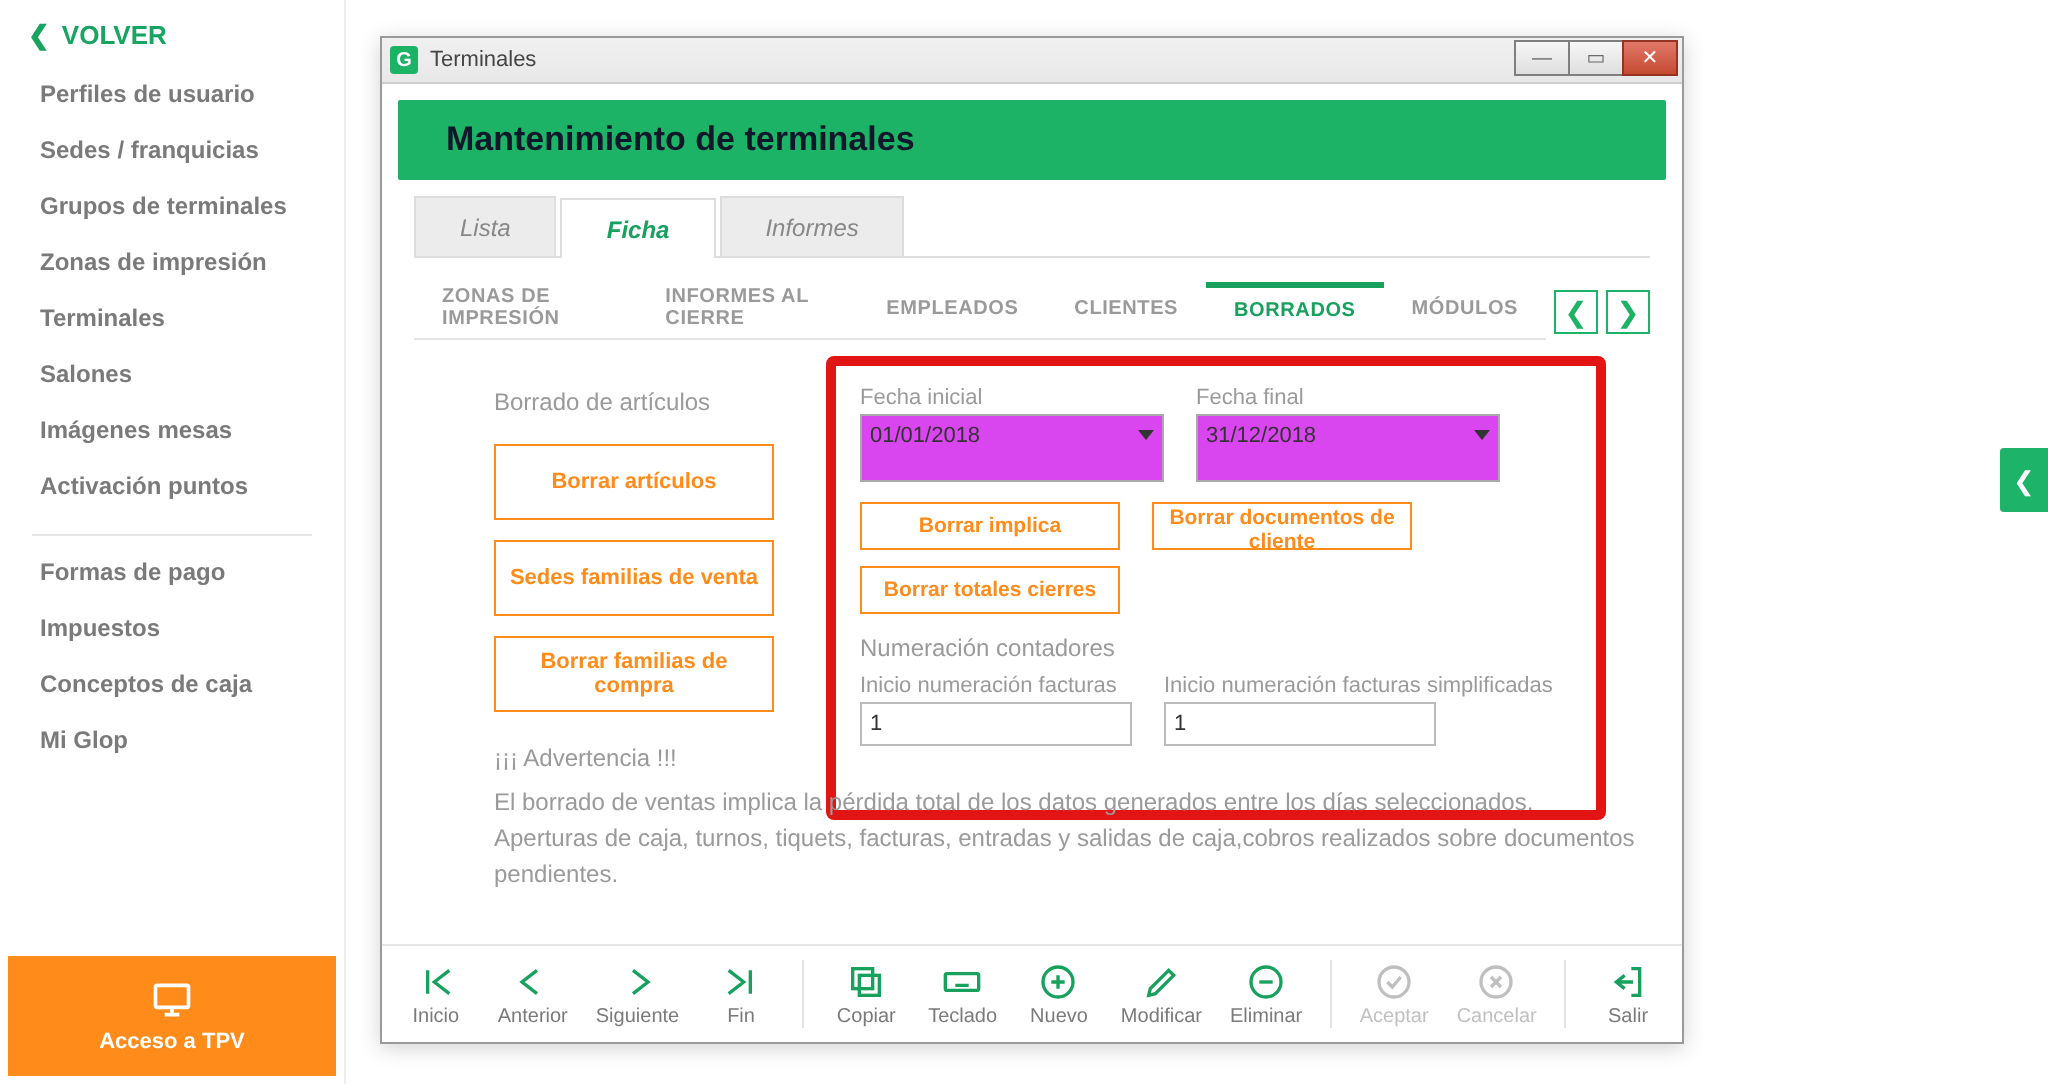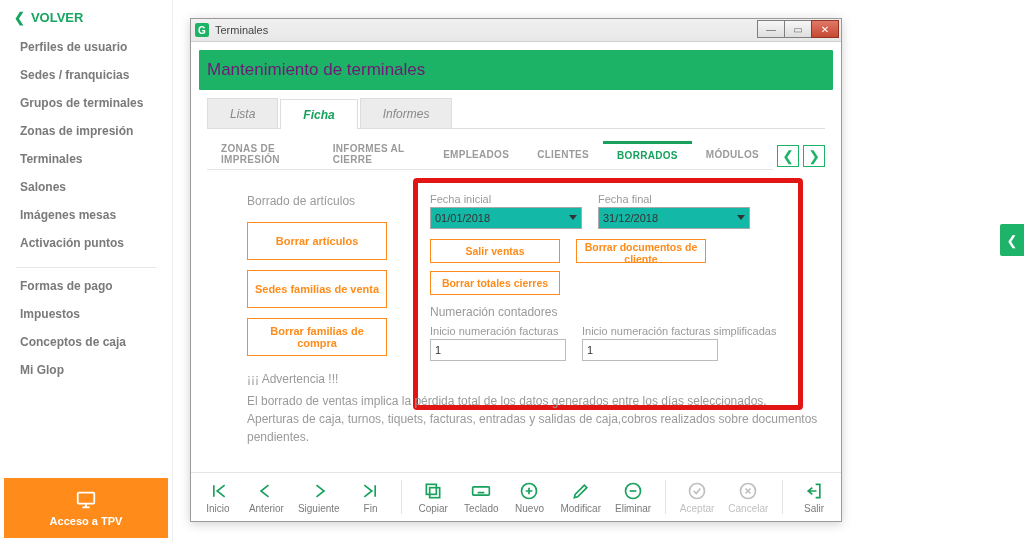--- a/index.html
+++ b/index.html
@@ -16,21 +16,21 @@
   .right-tab { position:absolute; right:0; top:224px; width:24px; height:32px; background:#1db368; display:flex; align-items:center; justify-content:center; color:#fff; cursor:pointer; border-radius:2px 0 0 2px; }
   
   .win { position:absolute; left:190px; top:18px; width:650px; height:502px; border:1px solid #9a9a9a; background:#fff; box-shadow:0 2px 10px rgba(0,0,0,.18); }
   .titlebar { height:22px; background:linear-gradient(#f0f0f0,#e8e8e8); border-bottom:1px solid #cfcfcf; display:flex; align-items:center; padding:0 4px; position:relative; }
   .title-icon { width:14px; height:14px; background:#1cb367; color:#fff; display:flex; align-items:center; justify-content:center; font-size:10px; font-weight:700; border-radius:2px; margin-right:6px; }
   .title-text { font-size:11px; color:#444; }
   .win-controls { position:absolute; right:2px; top:1px; display:flex; }
   .win-btn { width:26px; height:16px; border:1px solid #7f7f7f; margin-left:-1px; display:flex; align-items:center; justify-content:center; font-size:10px; background:linear-gradient(#f7f7f7,#dedede); cursor:pointer; }
   .win-btn.close { background:linear-gradient(#e07868,#c54a32); color:#fff; border-color:#963424; }
   
-  .green-header { background:#1cb367; color:#701a75; padding:10px 8px; font-size:17px; font-weight:400; margin:8px; border-radius:1px; }
+  .green-header { background:#1cb367; color:#0f172a; padding:10px 24px; font-size:17px; font-weight:700; margin:8px; border-radius:1px; }
   
   .tabs1 { display:flex; margin:0 16px; height:30px; border-bottom:1px solid #ddd;font-style:italic; }
   .tab1 { padding:0 22px; display:flex; align-items:center; font-size:12px; color:#888; background:#ececec; border:1px solid #ddd; border-bottom:none; margin-right:2px; cursor:pointer; }
   .tab1.active { background:#fff; color:#17a15d; font-weight:600; position:relative; top:1px; }
   
   .subtabs-wrap { margin:12px 16px 0 16px; position:relative; display:flex; align-items:center; }
   .subtabs { display:flex; flex:1; height:28px; border-bottom:1px solid #e4e4e4; }
   .subtab { padding:0 14px; font-size:10px; letter-spacing:.3px; color:#9a9a9a; display:flex; align-items:center; cursor:pointer; border-bottom:2px solid transparent; font-weight:600; }
   .subtab.active { color:#17a15d; border-top:3px solid #17a15d; }
   .sub-arrow { width:20px; height:20px; border:1px solid #1cb367; color:#1cb367; display:flex; align-items:center; justify-content:center; margin-left:4px; cursor:pointer; font-size:14px; }
@@ -38,21 +38,21 @@
   .content { position:relative; margin:14px 16px 0 16px; font-size:12px; }
   .col-left { position:absolute; left:40px; top:10px; width:160px; }
   .sec-title { color:#9a9a9a; font-size:12px; margin-bottom:14px; }
   .obtn { display:block; width:140px; height:38px; border:1px solid #ff8c1a; color:#ff8c1a; background:#fff; font-size:11px; font-weight:600; margin-bottom:10px; cursor:pointer; }
   .warn { position:absolute; left:40px; top:186px; right:0; color:#9a9a9a; font-size:12px; line-height:1.5; }
   .warn-h { margin-bottom:4px; }
   
   .redbox { position:absolute; left:206px; top:-6px; width:360px; height:204px; border:5px solid #e31414; border-radius:4px; padding:10px 8px 8px 12px; }
   .rb-title { color:#9a9a9a; font-size:12px; margin-bottom:6px; }
   .label { color:#9a9a9a; font-size:11px; margin-bottom:2px; }
-  .dfield { width:128px; height:20px; border:1px solid #aaa; font-size:11px; padding:0 18px 0 4px; background:#14b8a6; color:#333; display:flex; align-items:center; position:relative; }
+  .dfield { width:128px; height:20px; border:1px solid #aaa; font-size:11px; padding:0 18px 12px 4px; background:#d946ef; color:#333; display:flex; align-items:center; position:relative; }
   .dfield::after { content:""; position:absolute; right:4px; top:7px; border-left:4px solid transparent; border-right:4px solid transparent; border-top:5px solid #333; }
   .row2 { display:flex; gap:16px; margin-bottom:10px; }
   .obtn2 { width:130px; height:24px; border:1px solid #ff8c1a; color:#ff8c1a; background:#fff; font-size:10.5px; font-weight:600; cursor:pointer; }
   .obtn2.fill { background:#ff8c1a; color:#fff; }
   .grid2 { display:grid; grid-template-columns:130px 160px; column-gap:16px; row-gap:8px; }
   .numfield { width:126px; height:20px; border:1px solid #bbb; font-size:11px; padding:0 4px; color:#333; }
   
   .toolbar { position:absolute; left:0; right:0; bottom:0; height:48px; border-top:1px solid #e4e4e4; display:flex; align-items:center; padding:0 10px; gap:14px; background:#fff; }
   .tbtn { display:flex; flex-direction:column; align-items:center; gap:2px; font-size:10px; color:#7a7a7a; cursor:pointer; width:46px; }
   .tbtn.disabled { color:#c0c0c0; }
@@ -145,21 +145,21 @@
         <div>
           <div class="label">Fecha inicial</div>
           <div class="dfield">01/01/2018</div>
         </div>
         <div>
           <div class="label">Fecha final</div>
           <div class="dfield">31/12/2018</div>
         </div>
       </div>
       <div class="grid2">
-        <button class="obtn2">Salir ventas</button>
+        <button class="obtn2">Borrar implica</button>
         <button class="obtn2">Borrar documentos de cliente</button>
         <button class="obtn2">Borrar totales cierres</button>
       </div>
       <div class="rb-title" style="margin-top:10px">Numeración contadores</div>
       <div style="display:flex;gap:16px">
         <div>
           <div class="label">Inicio numeración facturas</div>
           <input class="numfield" value="1" style="">
         </div>
         <div>

